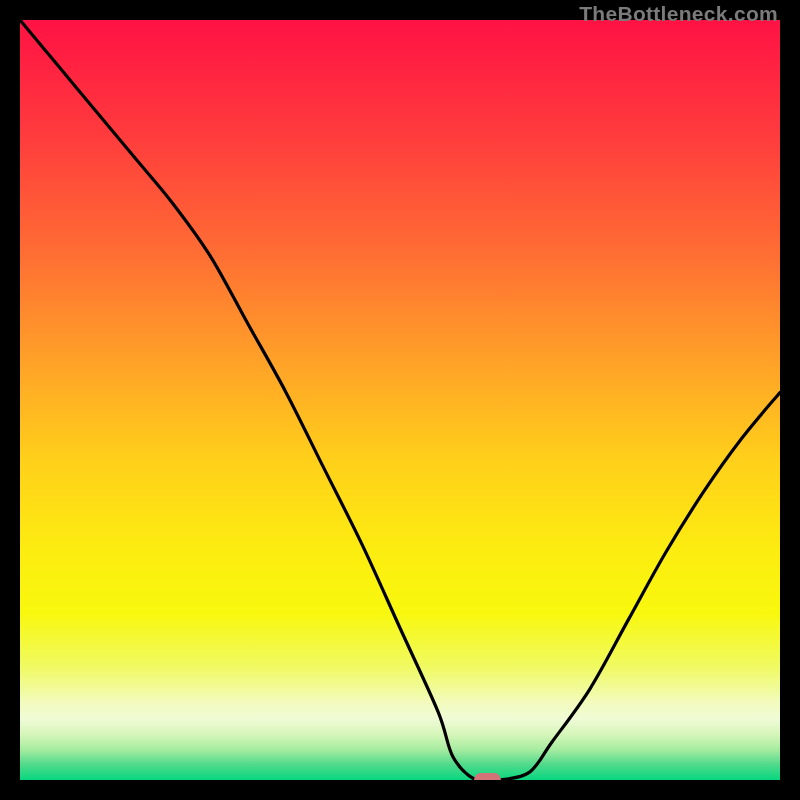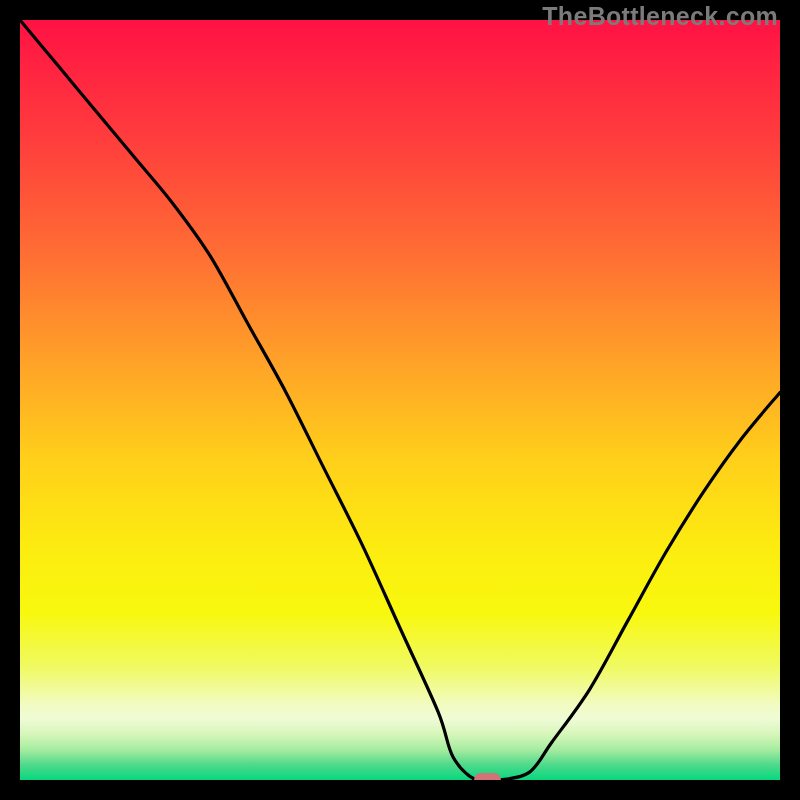--- a/index.html
+++ b/index.html
@@ -23,21 +23,21 @@
     top: 20px;
     width: 760px;
     height: 760px;
     overflow: hidden;
   }
   .watermark {
     position: absolute;
     top: 2px;
     right: 22px;
     color: #7b7b7b;
-    font-size: 25px;
+    font-size: 21px;
     font-weight: 600;
     letter-spacing: 0.3px;
     z-index: 10;
   }
   .gradient-base {
     position: absolute;
     left: 0;
     top: 0;
     width: 100%;
     height: 100%;

